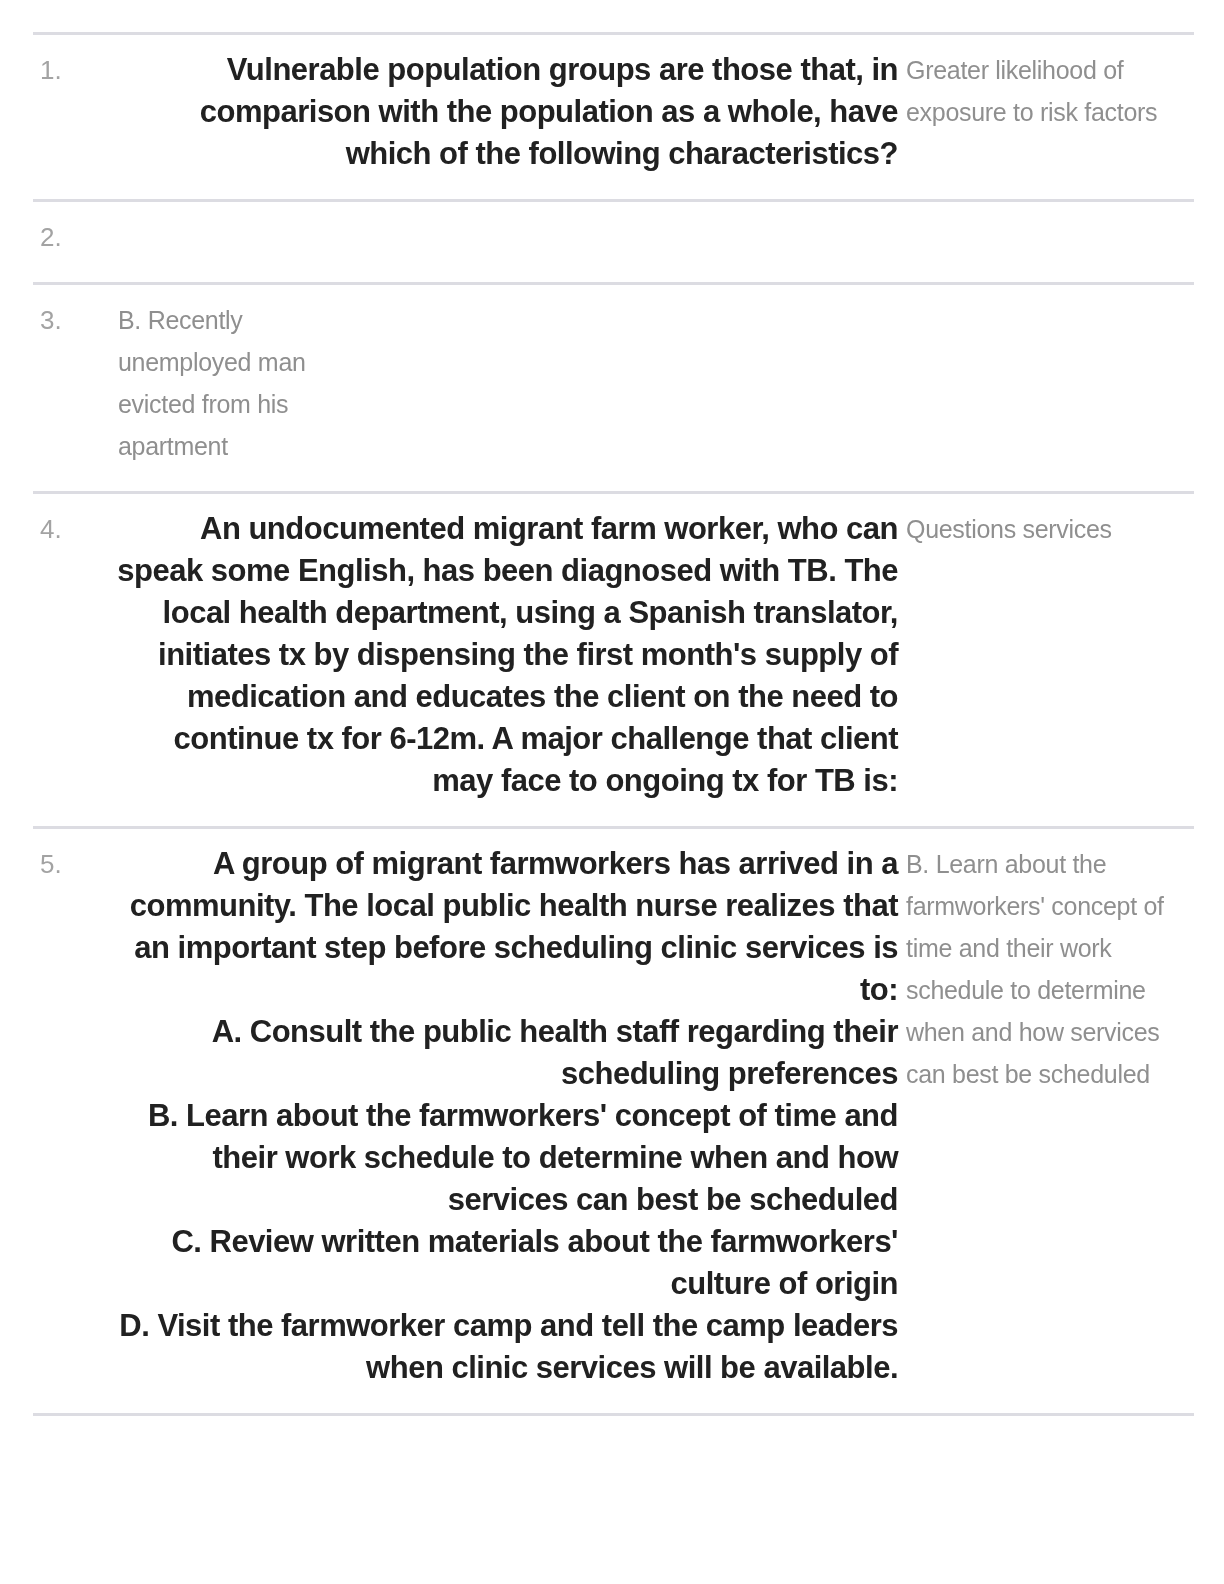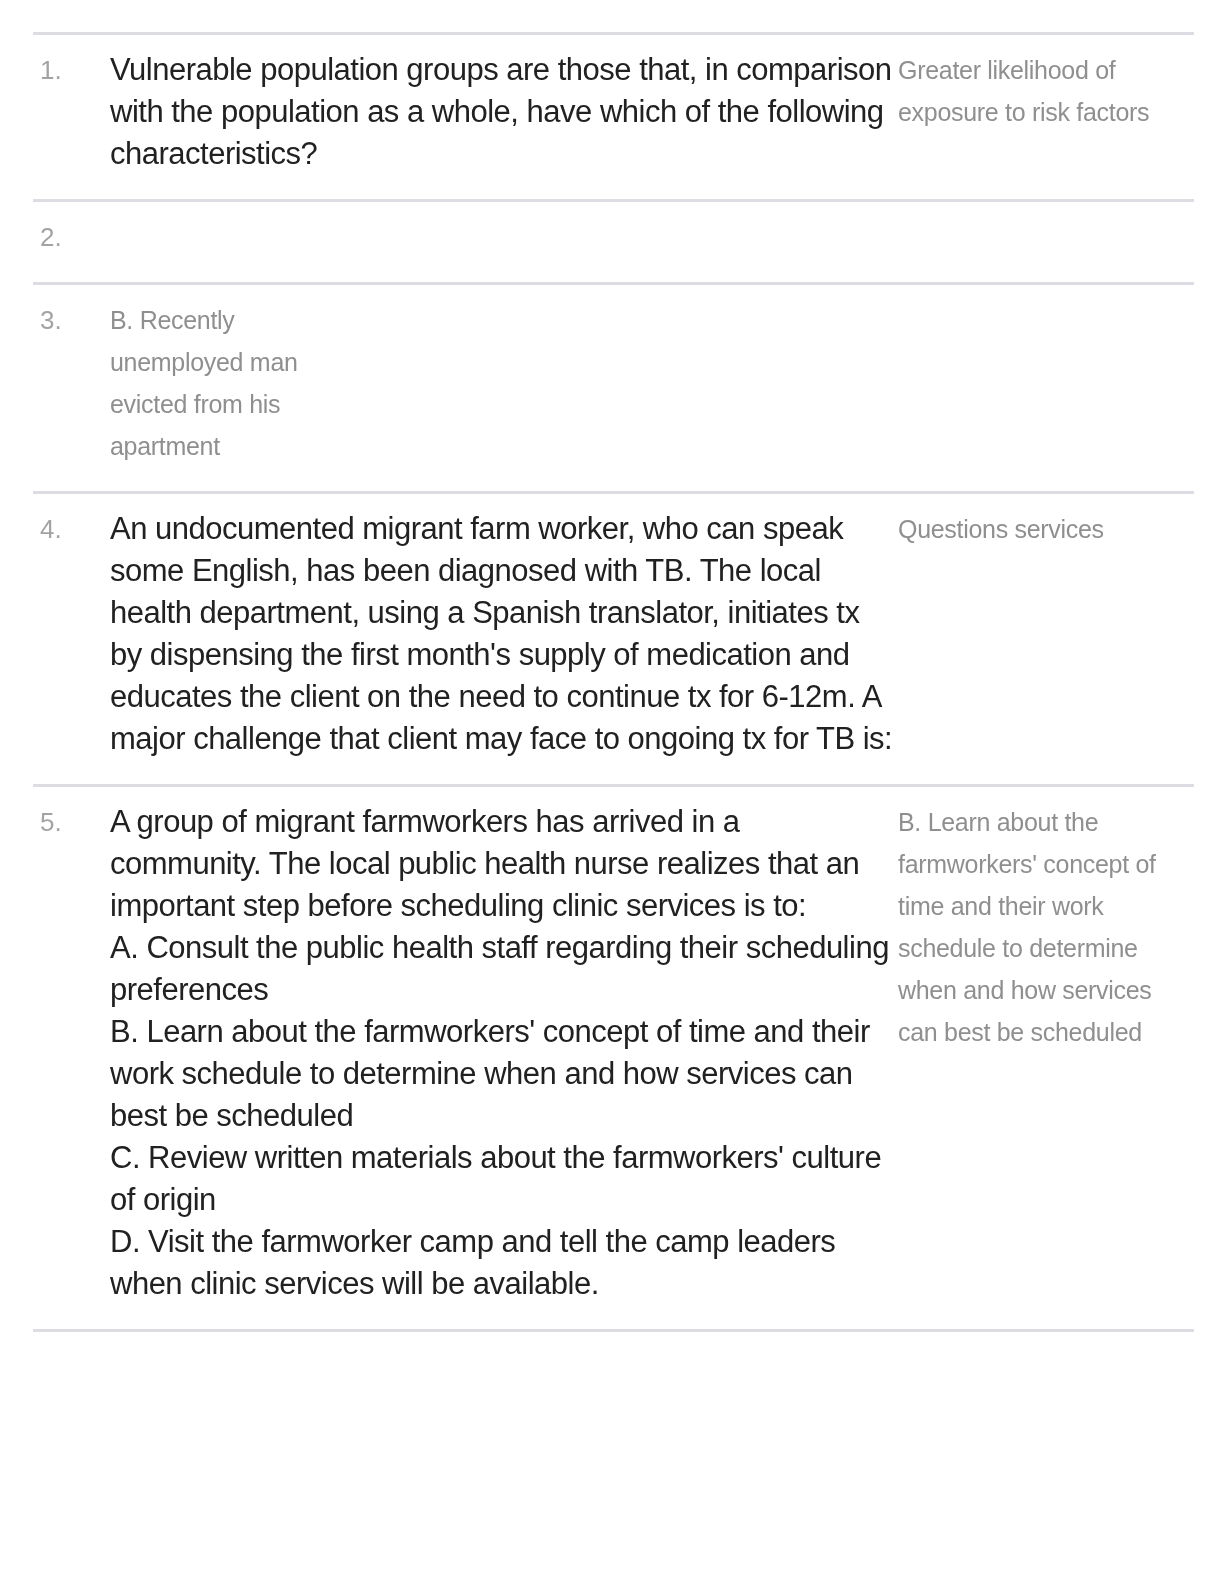--- a/index.html
+++ b/index.html
@@ -42,27 +42,29 @@
     padding-left: 7px;
     font-size: 26px;
     line-height: 42px;
     font-weight: 300;
     color: #a3a3a3;
   }
   .qa-question {
     flex: 0 0 788px;
     font-size: 31px;
     line-height: 42px;
-    font-weight: 400;
+    font-weight: 700;
     letter-spacing: -0.5px;
     color: #212121;
     white-space: pre-line;
+    text-align: right;
   }
   .qa-answer {
     flex: 0 0 258px;
+    margin-left: 8px;
     font-size: 25px;
     line-height: 42px;
     font-weight: 300;
     letter-spacing: -0.3px;
     color: #8f8f8f;
   }
 </style>
 </head>
 <body>
 

